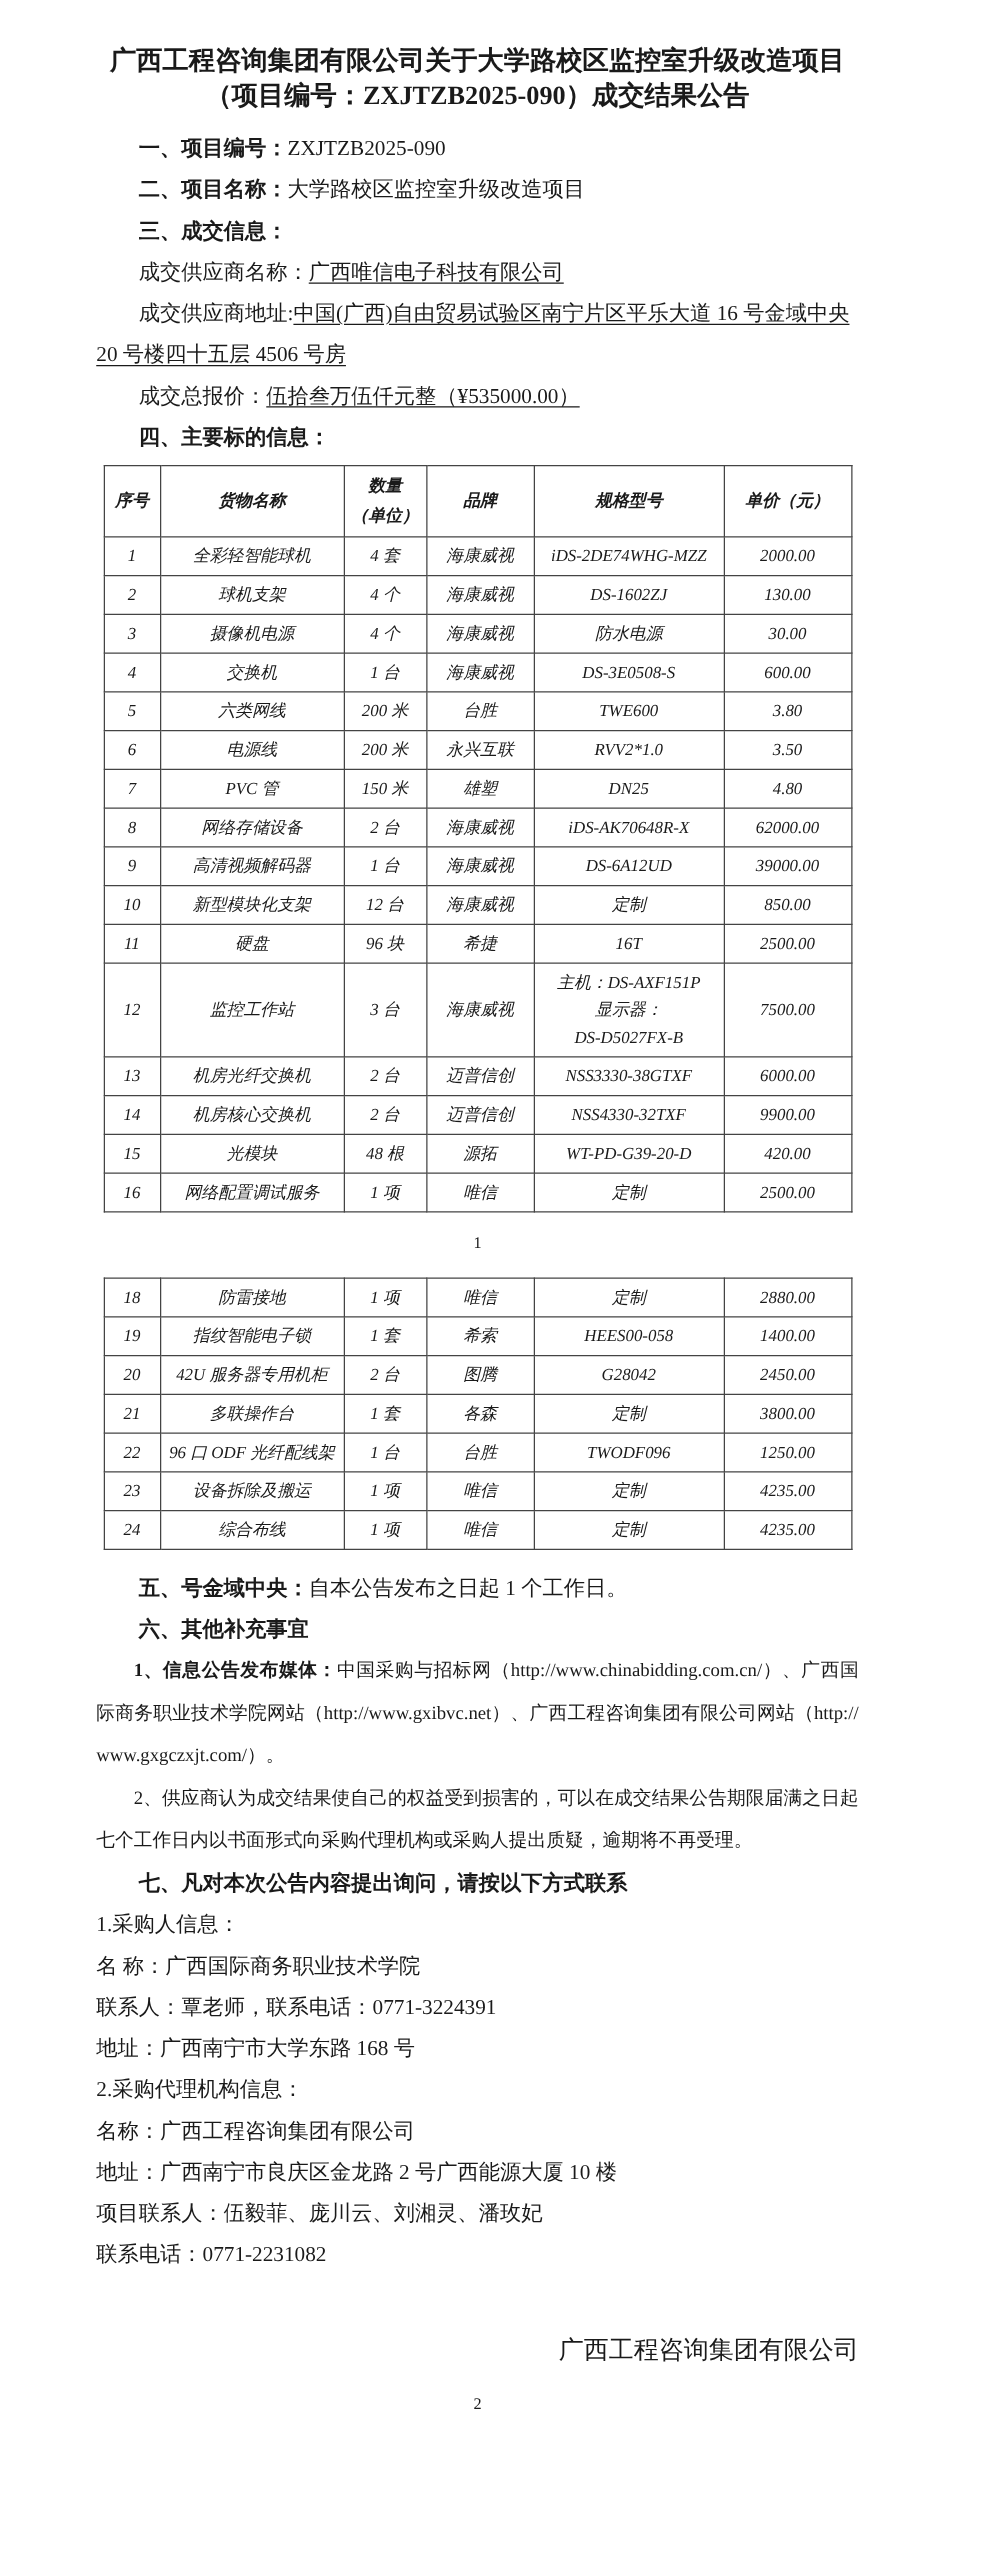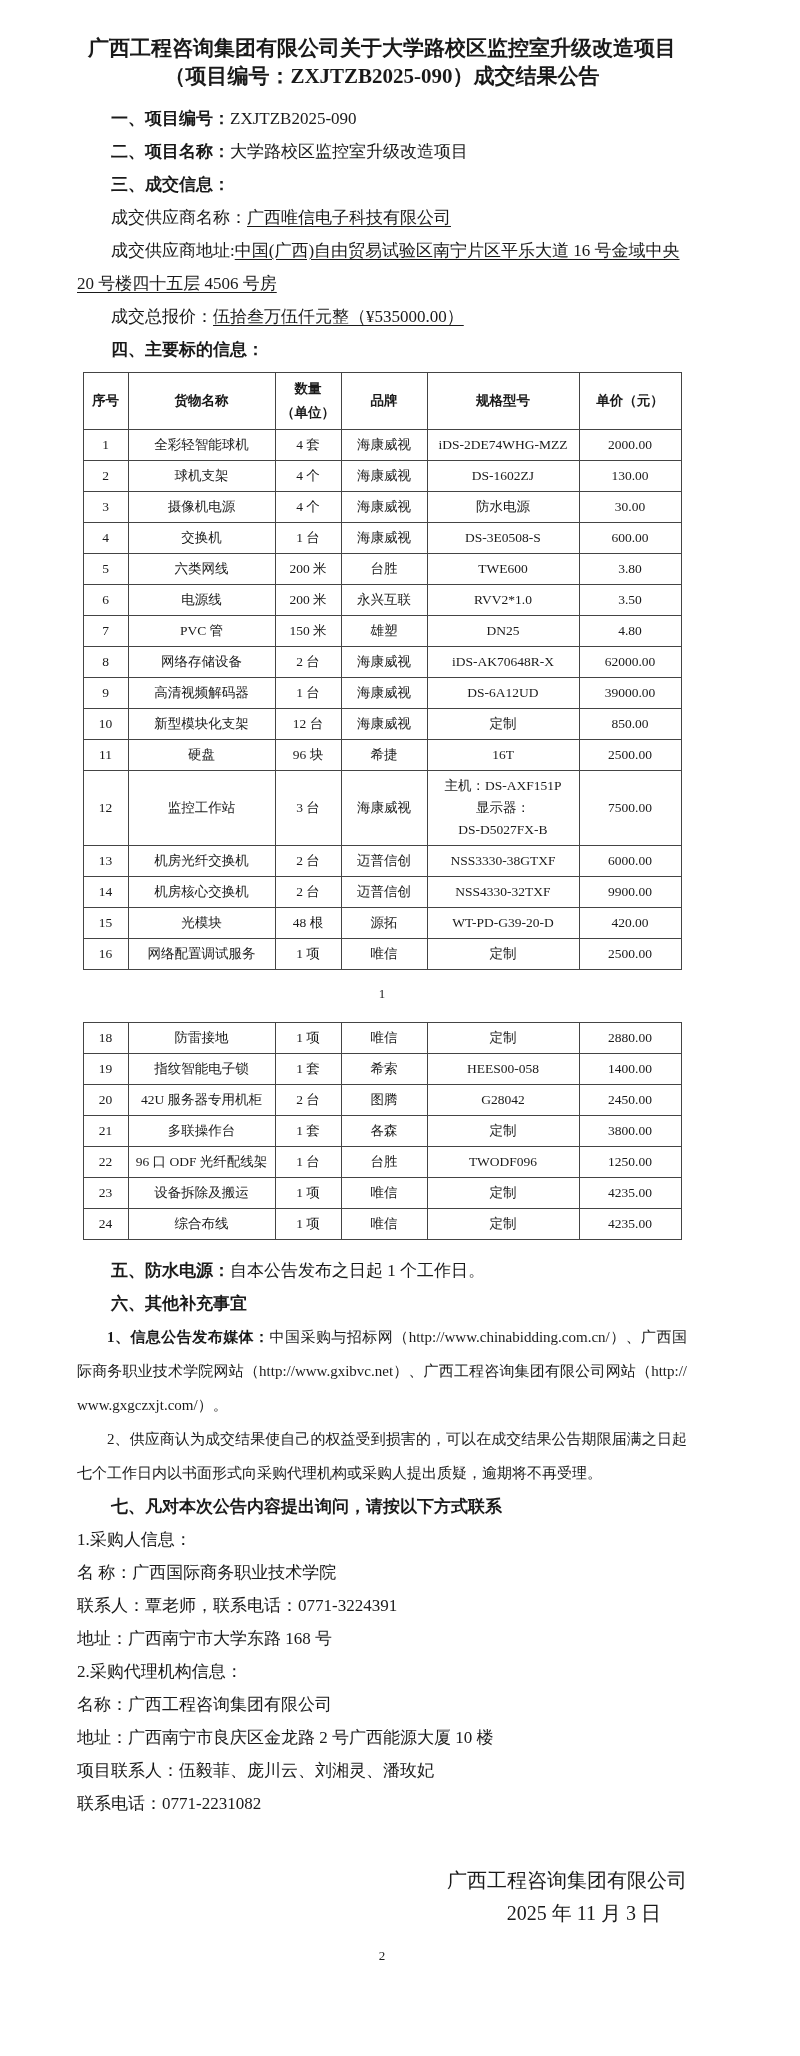--- a/index.html
+++ b/index.html
@@ -37,20 +37,21 @@
     text-indent: 2em;
     text-align: justify;
     word-break: break-all;
   }
   table.items {
     width: 598px;
     margin: 6px auto 0 auto;
     border-collapse: collapse;
     table-layout: fixed;
     font-size: 13.5px;
+    font-style: italic;
   }
   table.items th, table.items td {
     border: 1px solid #444;
     text-align: center;
     vertical-align: middle;
     padding: 4px 3px;
     line-height: 22px;
     overflow: hidden;
   }
   table.items th { font-weight: bold; white-space: pre-line; height: 46px; line-height: 24px; }
@@ -314,21 +315,21 @@
           <td class="c-qty">1 项</td>
           <td class="c-brand">唯信</td>
           <td class="c-spec">定制</td>
           <td class="c-price">4235.00</td>
         </tr>
       </tbody>
   </table>
 
   <div class="gap-m"></div>
 
-  <p class="p indent"><span class="b">五、防水电源：</span><span>自本公告发布之日起 1 个工作日。</span></p>
+  <p class="p indent"><span class="b">五、号金域中央：</span><span>自本公告发布之日起 1 个工作日。</span></p>
 
   <p class="p indent"><span class="b">六、其他补充事宜</span></p>
 
   <p class="sec-six-p"><span class="b">1、信息公告发布媒体：</span><span>中国采购与招标网（http://www.chinabidding.com.cn/）、广西国际商务职业技术学院网站（http://www.gxibvc.net）、广西工程咨询集团有限公司网站（http://www.gxgczxjt.com/）。</span></p>
 
   <p class="sec-six-p">2、供应商认为成交结果使自己的权益受到损害的，可以在成交结果公告期限届满之日起七个工作日内以书面形式向采购代理机构或采购人提出质疑，逾期将不再受理。</p>
 
   <p class="p indent b">七、凡对本次公告内容提出询问，请按以下方式联系</p>
 
   <p class="p">1.采购人信息：</p>
@@ -336,18 +337,17 @@
   <p class="p">联系人：覃老师，联系电话：0771-3224391</p>
   <p class="p">地址：广西南宁市大学东路 168 号</p>
   <p class="p">2.采购代理机构信息：</p>
   <p class="p">名称：广西工程咨询集团有限公司</p>
   <p class="p">地址：广西南宁市良庆区金龙路 2 号广西能源大厦 10 楼</p>
   <p class="p">项目联系人：伍毅菲、庞川云、刘湘灵、潘玫妃</p>
   <p class="p">联系电话：0771-2231082</p>
 
   <div class="signature">
     <div class="org">广西工程咨询集团有限公司</div>
-    <div class="date">2025 年 11 月 3 日</div>
   </div>
 
   <div class="pagenum pagenum-2">2</div>
 
 </div>
 
 </body></html>

